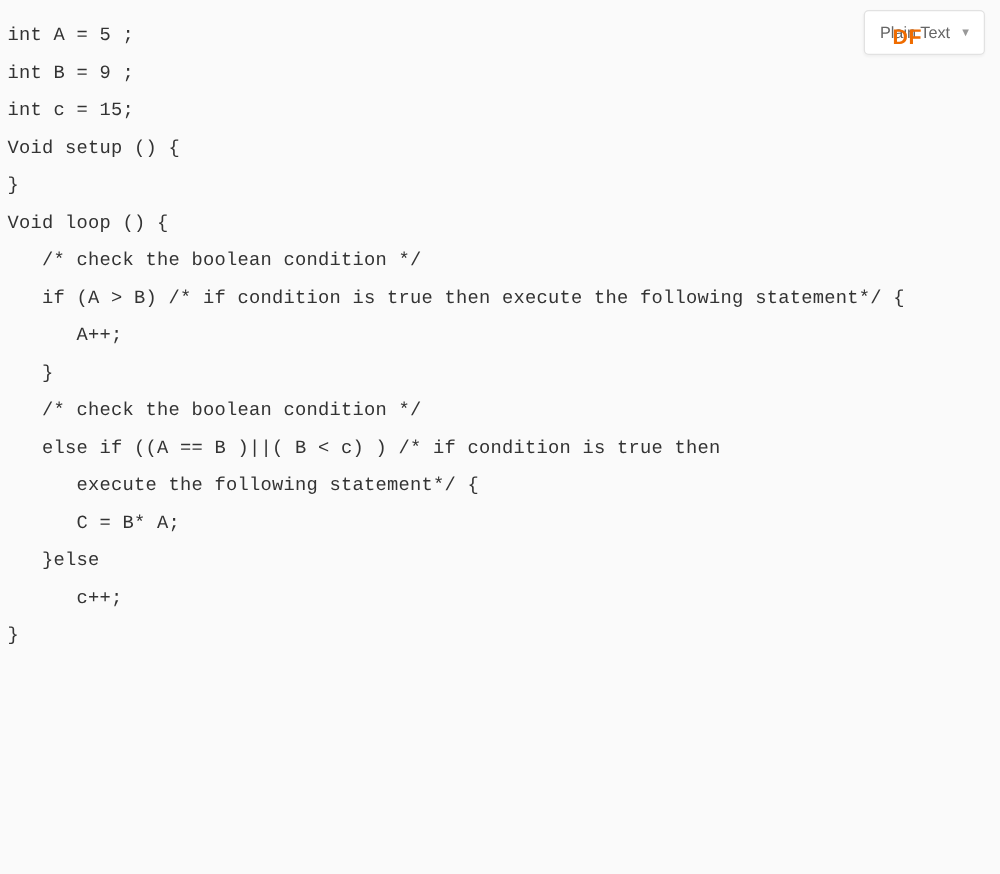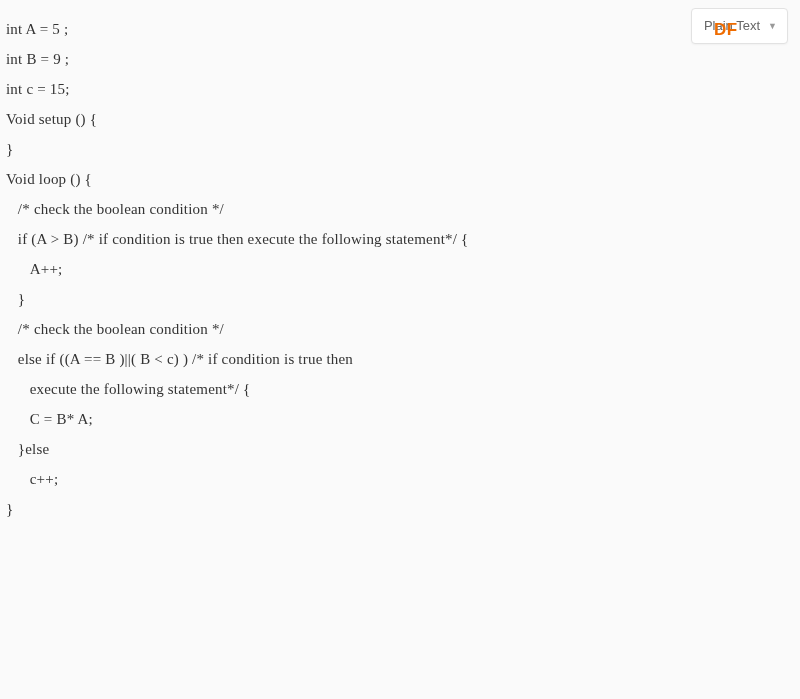--- a/index.html
+++ b/index.html
@@ -50,21 +50,21 @@
       letter-spacing: 0.5px;
       pointer-events: none;
     }
     .dropdown .caret {
       font-size: 9px;
       color: #999;
     }
     pre {
       white-space: pre-wrap;
       word-wrap: break-word;
-      font-family: Liberation Serif, serif;
+      font-family: Liberation Mono, monospace;
       letter-spacing: 0.2px;
     }
     .code-line {
       display: block;
     }
   </style>
 </head>
 <body>
 
 <div class="dropdown-wrapper">

